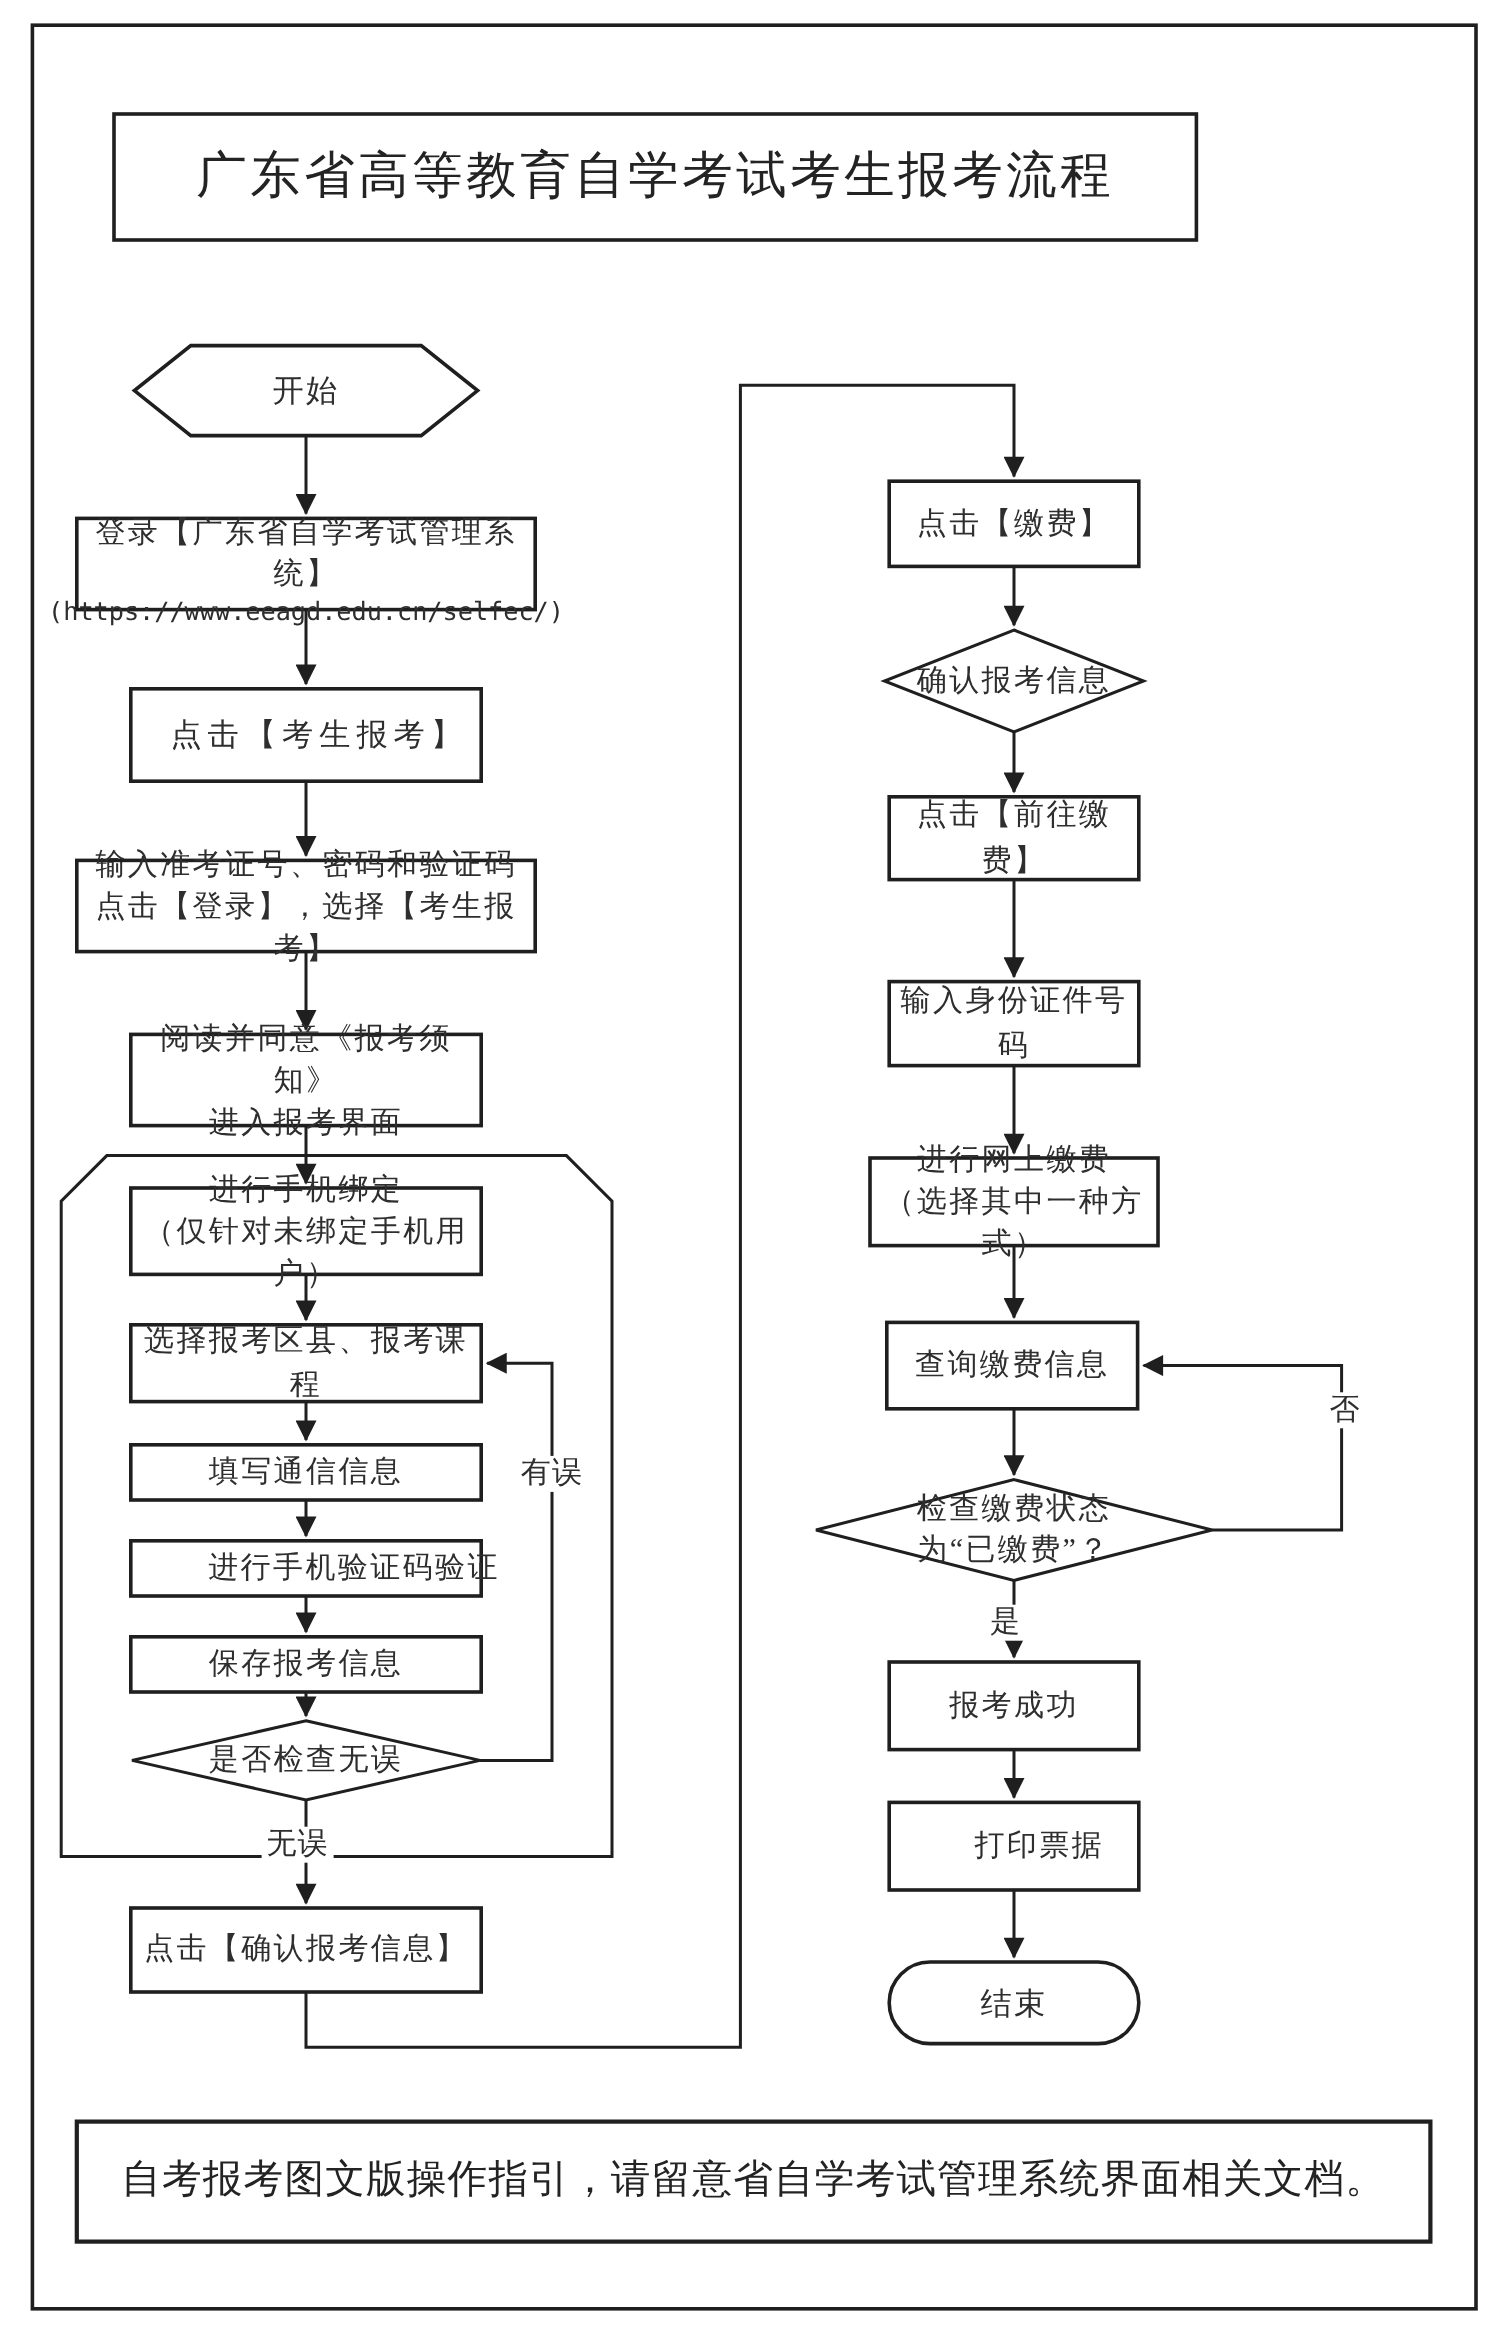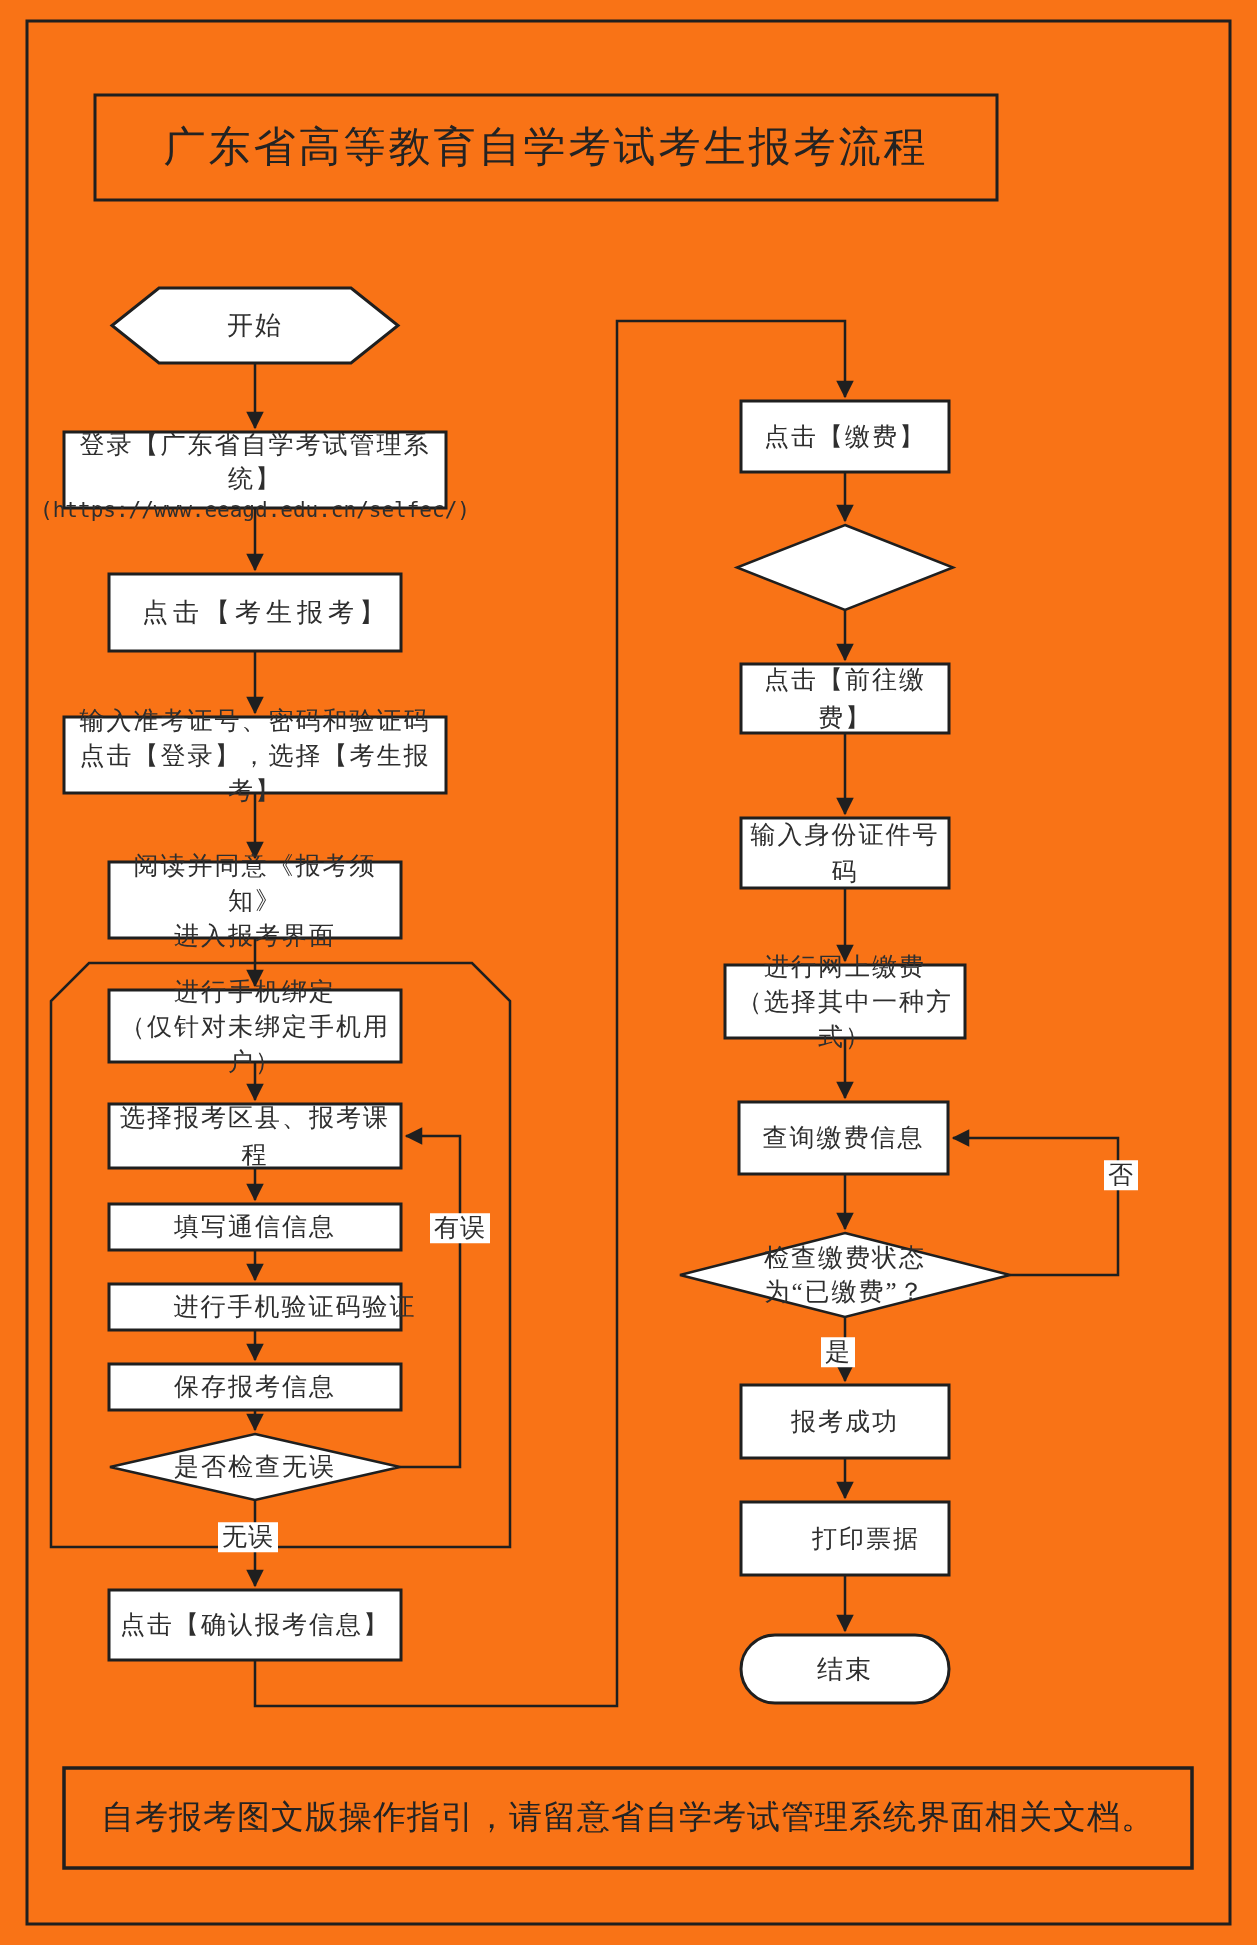--- a/index.html
+++ b/index.html
@@ -1,19 +1,19 @@
 <!DOCTYPE html>
 <html><head>
 <meta charset="utf-8">
 <style>
   html,body{margin:0;padding:0;background:#e8e8e8;}
   .page{
     position:relative;
     width:1257px;height:1945px;
-    background:#f97316;
+    background:#ffffff;
     font-family:"Liberation Serif","DejaVu Serif",serif;
     overflow:hidden;
   }
   svg.canvas{position:absolute;left:0;top:0;}
   .t{
     position:absolute;
     display:flex;flex-direction:column;
     align-items:center;justify-content:center;
     text-align:center;
     color:#2e2e2e;
@@ -163,20 +163,23 @@
   </div>
 
   <div class="t small" style="left:109px;top:1590px;width:292px;height:70px;">
     <span>点击【确认报考信息】</span>
   </div>
 
   <div class="t small" style="left:741px;top:401px;width:208px;height:71px;">
     <span>点击【缴费】</span>
   </div>
 
+  <div class="t small" style="left:737px;top:525px;width:216px;height:85px;">
+    <span>确认报考信息</span>
+  </div>
 
   <div class="t small" style="left:741px;top:664px;width:208px;height:69px;">
     <span>点击【前往缴费】</span>
   </div>
 
   <div class="t small" style="left:741px;top:818px;width:208px;height:70px;">
     <span>输入身份证件号码</span>
   </div>
 
   <div class="t small" style="left:725px;top:965px;width:240px;height:73px;line-height:1.4;">

